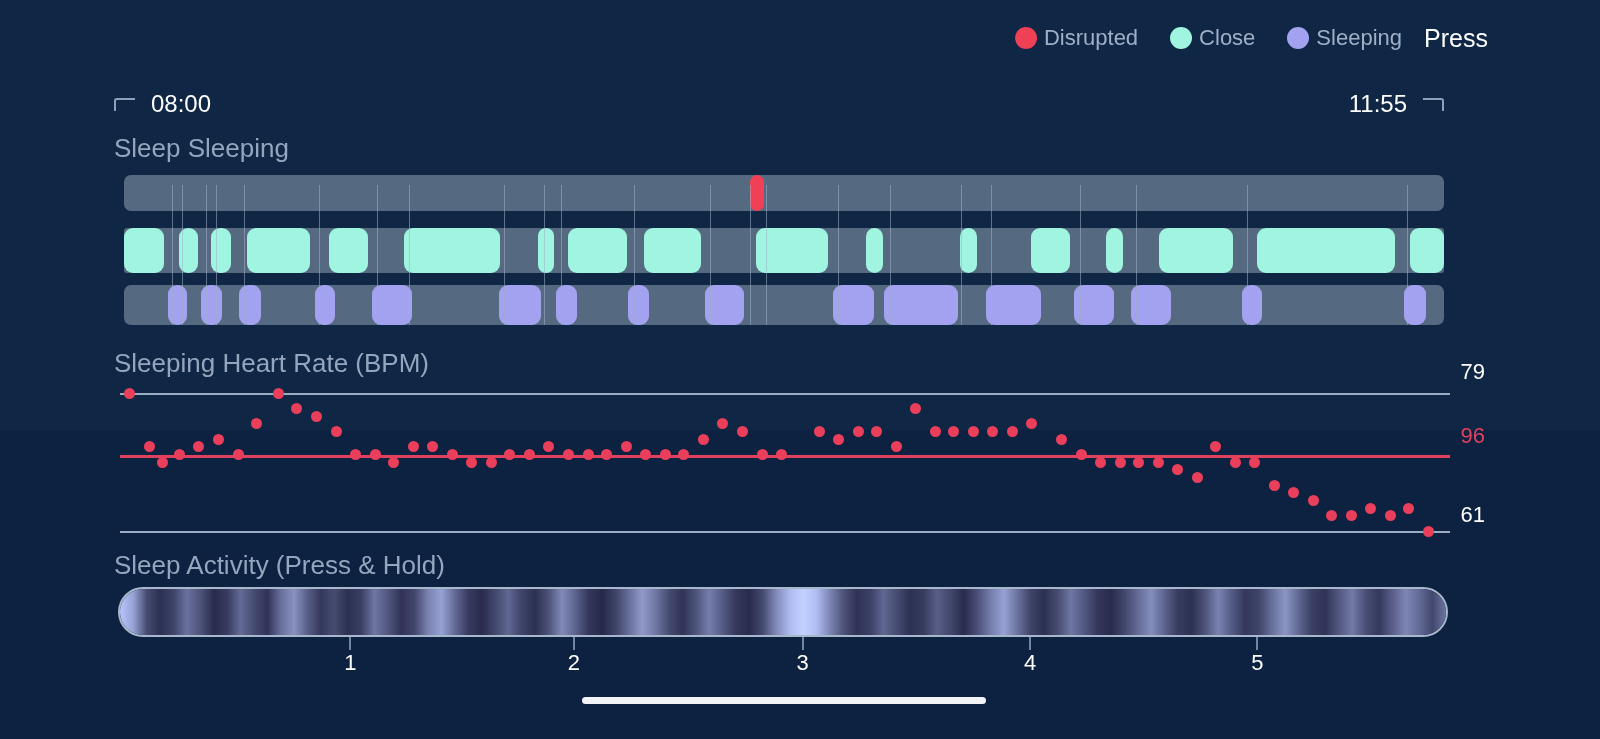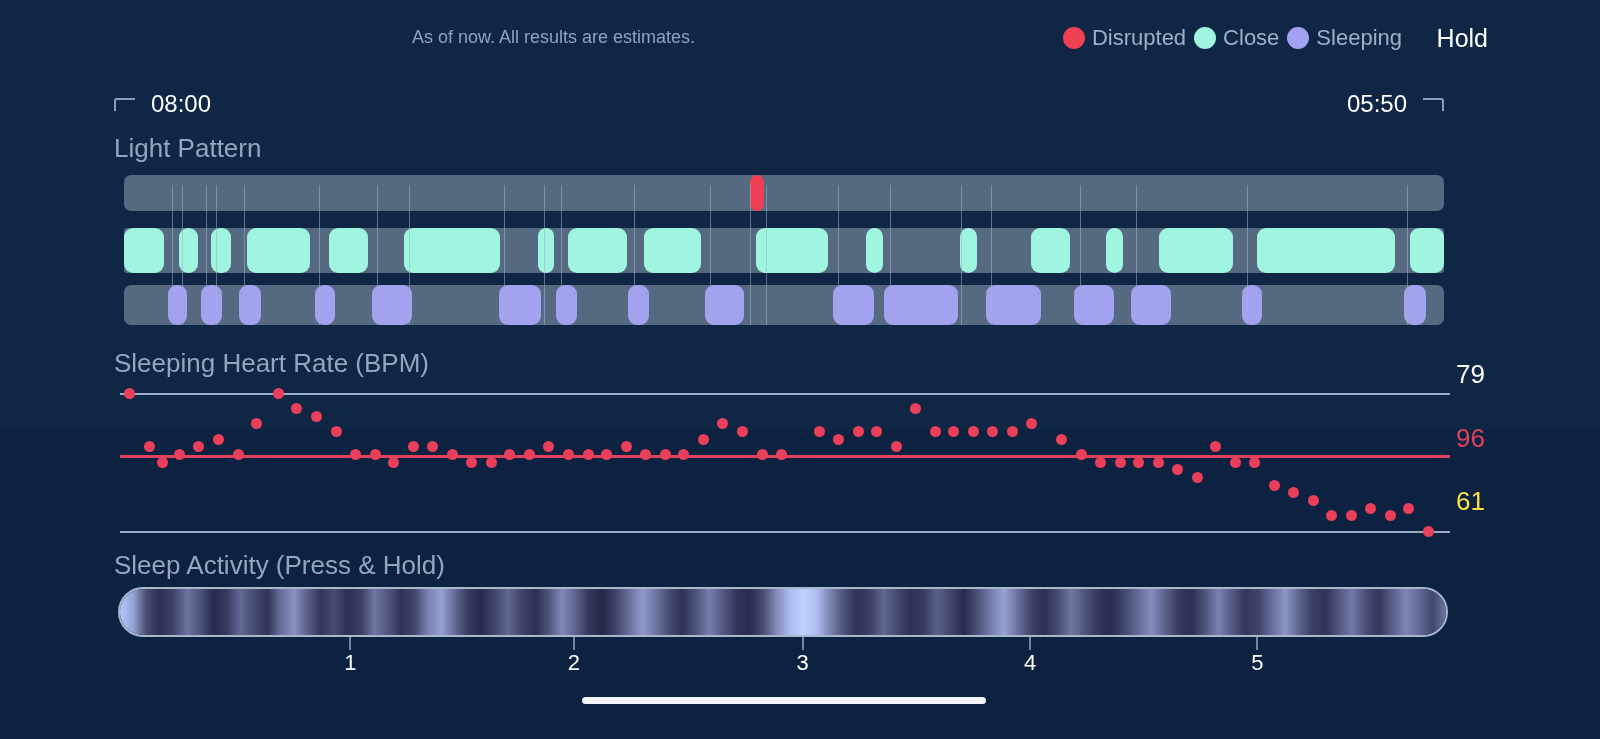--- a/index.html
+++ b/index.html
@@ -19,21 +19,21 @@
   #header{position:absolute;left:0;top:0;width:1600px;height:80px;}
   #title{
     position:absolute;left:114px;top:15px;
     font-size:37px;color:#ffffff;font-weight:400;letter-spacing:-0.3px;
     white-space:nowrap;
   }
   #subtitle{
     position:absolute;left:412px;top:27px;
     font-size:18px;color:#8fa3bd;white-space:nowrap;
   }
-  #legend{position:absolute;right:198px;top:25px;display:flex;align-items:center;gap:8px;}
+  #legend{position:absolute;right:198px;top:25px;display:flex;align-items:center;gap:32px;}
   .legend-item{display:flex;align-items:center;gap:7px;}
   .legend-dot{width:22px;height:22px;border-radius:50%;display:block;}
   .legend-label{font-size:22px;color:#9fb0c6;white-space:nowrap;}
   #close-button{
     position:absolute;right:112px;top:24px;
     font-size:25px;color:#ffffff;cursor:pointer;white-space:nowrap;
   }
 
   
   #timerow{position:absolute;left:114px;top:90px;width:1330px;height:34px;}
@@ -60,24 +60,24 @@
   .seg-light{background:#9ff5df;}
   .seg-restful{background:#a3a2f0;}
   .connector{position:absolute;width:1px;background:#9fb0c6;opacity:.55;}
 
   
   #hr{position:absolute;left:120px;top:378px;width:1330px;height:160px;}
   .hr-line{position:absolute;left:0;width:1330px;height:2px;}
   #hr-line-max{top:15px;background:#9aadc4;}
   #hr-line-avg{top:77px;background:#e0415c;height:3px;}
   #hr-line-min{top:153px;background:#9aadc4;}
-  .hr-label{position:absolute;font-size:26px;white-space:nowrap;}
+  .hr-label{position:absolute;font-size:22px;white-space:nowrap;}
   #hr-max-label{right:-35px;top:-19px;color:#ffffff;}
   #hr-avg-label{right:-35px;top:45px;color:#e0415c;}
-  #hr-min-label{right:-35px;top:108px;color:#fde047;}
+  #hr-min-label{right:-35px;top:124px;color:#ffffff;}
   .hr-dot{position:absolute;width:11px;height:11px;border-radius:50%;background:#ea3f5a;}
 
   
   #activity{
     position:absolute;left:118px;top:587px;width:1330px;height:50px;
     border-radius:25px;border:2px solid #a8b8cc;overflow:hidden;
     box-sizing:border-box;background:#0d2140;
   }
   #activity-wave{position:absolute;left:0;top:0;width:100%;height:100%;}
 
@@ -92,46 +92,45 @@
     background:#f2f4f7;border-radius:4px;
   }
 </style>
 </head>
 <body>
 
 <div class="band" id="band-a"></div>
 <div class="band" id="band-b"></div>
 
 <div id="header">
-  <div id="subtitle">As of now. All results are estimates.</div>
   <div id="legend">
       <div class="legend-item">
         <span class="legend-dot" style="background: rgb(239, 64, 85);"></span>
         <span class="legend-label">Disrupted</span>
       </div>
       <div class="legend-item">
         <span class="legend-dot" style="background: rgb(159, 245, 223);"></span>
         <span class="legend-label">Close</span>
       </div>
       <div class="legend-item">
         <span class="legend-dot" style="background: rgb(163, 162, 240);"></span>
         <span class="legend-label">Sleeping</span>
       </div>
     </div>
-  <div id="close-button">Hold</div>
+  <div id="close-button">Press</div>
 </div>
 
 <div id="timerow">
   <span class="corner" id="corner-left"></span>
   <span id="time-start">08:00</span>
-  <span id="time-end">05:50</span>
+  <span id="time-end">11:55</span>
   <span class="corner" id="corner-right"></span>
 </div>
 
-<div class="section-title" id="t-pattern">Light Pattern</div>
+<div class="section-title" id="t-pattern">Sleep Sleeping</div>
 
 <div id="pattern">
   <div class="track" id="track-disrupted">
       <div class="seg seg-disrupted" style="left: 47.4%; width: 1.1%;"></div>
     </div>
   <div class="track" id="track-light">
       <div class="seg seg-light" style="left: 0%; width: 3%;"></div>
       <div class="seg seg-light" style="left: 4.2%; width: 1.4%;"></div>
       <div class="seg seg-light" style="left: 6.6%; width: 1.5%;"></div>
       <div class="seg seg-light" style="left: 9.3%; width: 4.8%;"></div>

